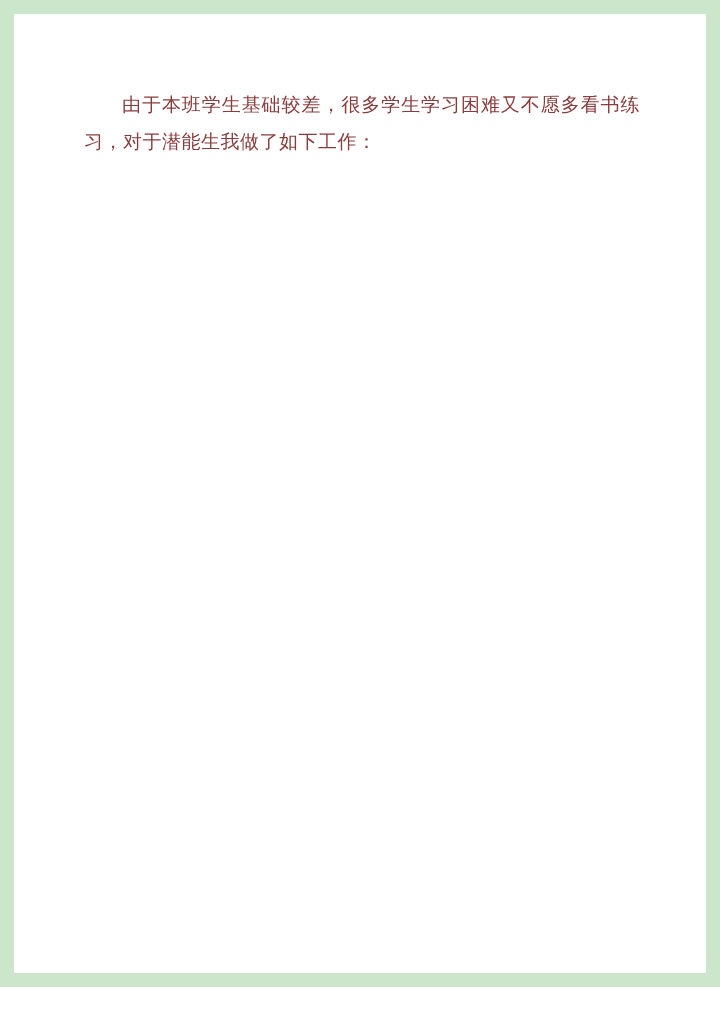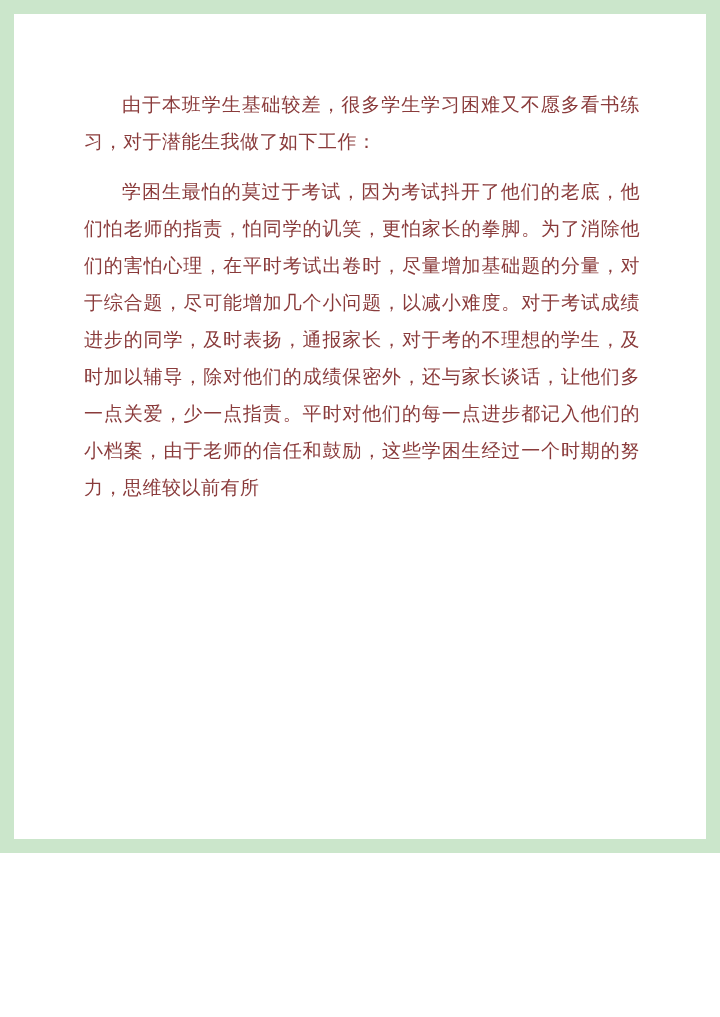--- a/index.html
+++ b/index.html
@@ -6,21 +6,21 @@
     --bg:#cbe6cb;
     --paper:#ffffff;
     --ink:#8a3b3b;
   }
   html,body{
     width:720px;height:1017px;margin:0;padding:0;
     font-family:"Liberation Serif","DejaVu Serif",serif;
     overflow:hidden;
   }
   .canvas{
-    position:relative;width:720px;height:853px;
+    position:relative;width:720px;height:987px;
     background:var(--bg);
   }
   .page{
     position:absolute;left:14px;top:14px;right:14px;bottom:14px;
     background:var(--paper);
   }
   .content{
     padding:72px 66px 0 70px;
   }
   p.para{
@@ -33,16 +33,15 @@
     color:var(--ink);
   }
 </style>
 </head>
 <body>
 
 <div class="canvas">
   <div class="page">
     <div class="content">
       <p class="para">由于本班学生基础较差，很多学生学习困难又不愿多看书练习，对于潜能生我做了如下工作：</p>
-      <p class="para">学困生最怕的莫过于考试，因为考试抖开了他们的老底，他们怕老师的指责，怕同学的讥笑，更怕家长的拳脚。为了消除他们的害怕心理，在平时考试出卷时，尽量增加基础题的分量，对于综合题，尽可能增加几个小问题，以减小难度。对于考试成绩进步的同学，及时表扬，通报家长，对于考的不理想的学生，及时加以辅导，除对他们的成绩保密外，还与家长谈话，让他们多一点关爱，少一点指责。平时对他们的每一点进步都记入他们的小档案，由于老师的信任和鼓励，这些学困生经过一个时期的努力，思维较以前有所</p>
     </div>
   </div>
 </div>
 
 </body></html>

